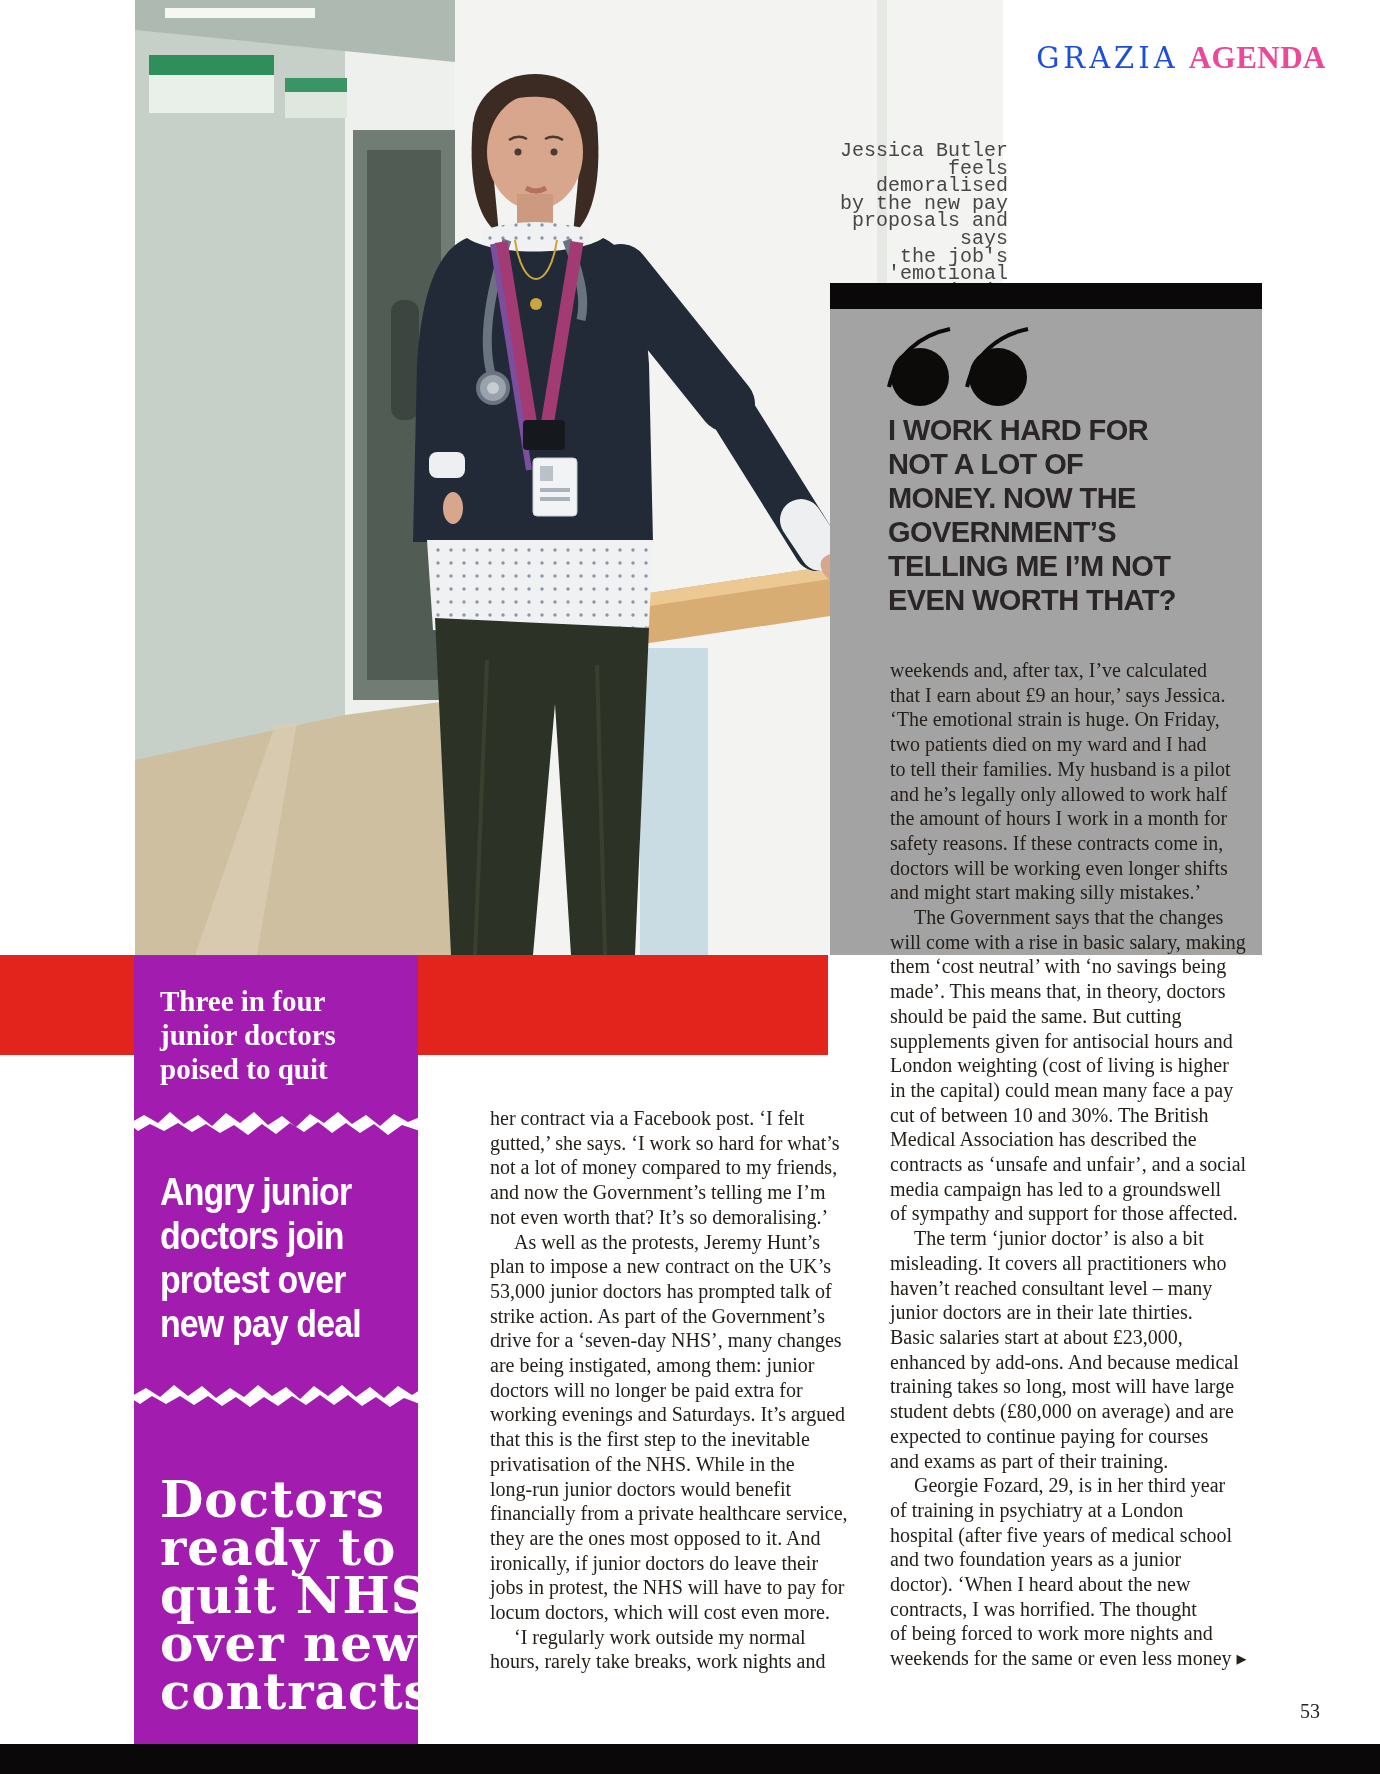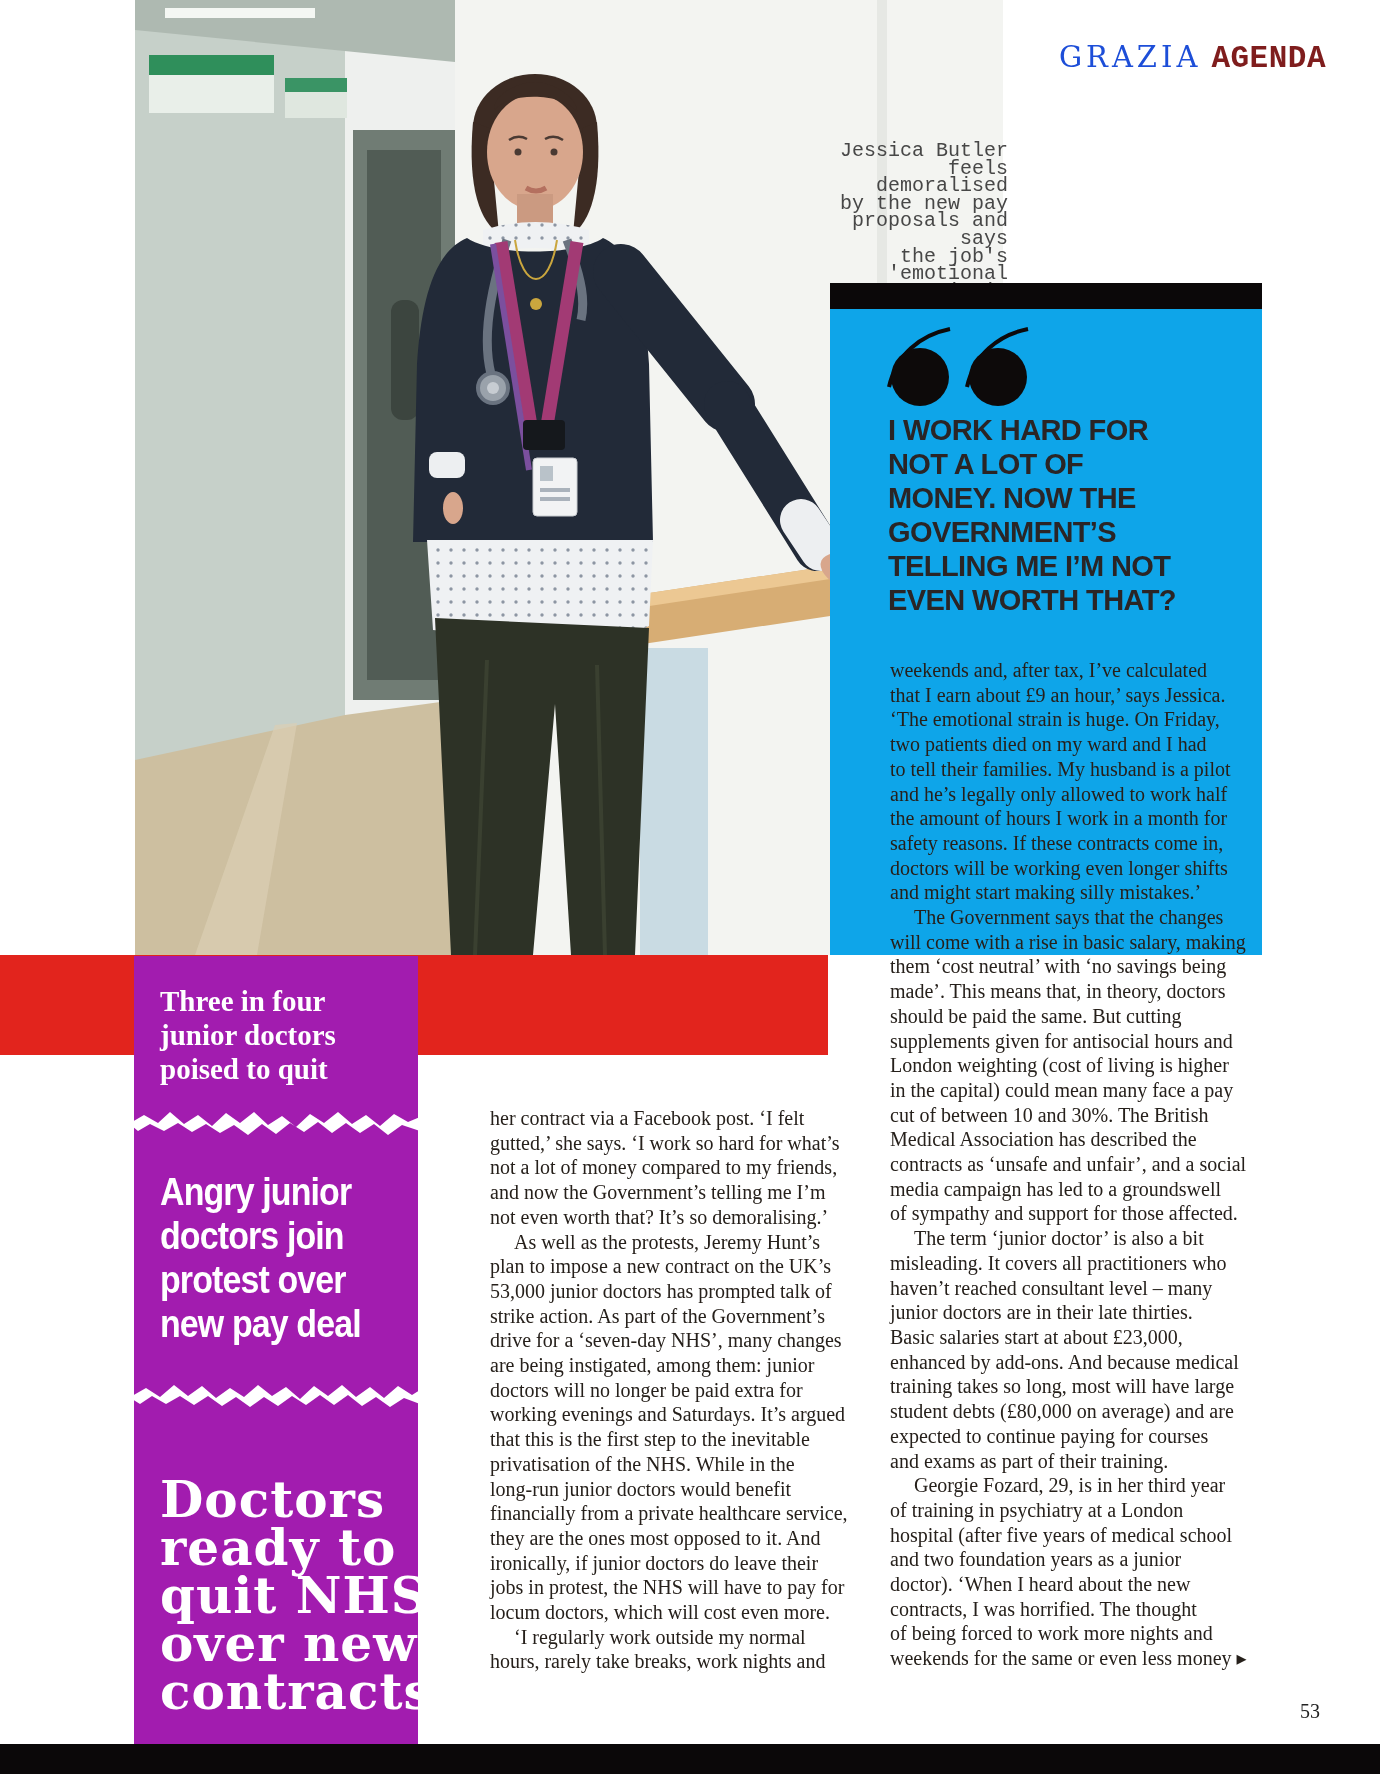--- a/index.html
+++ b/index.html
@@ -2,34 +2,34 @@
 <html><head>
 <meta charset="utf-8">
 <style>
   html,body{margin:0;padding:0;background:#ffffff;}
   .page{position:relative;width:1380px;height:1774px;background:#ffffff;overflow:hidden;
         font-family:"Liberation Serif",serif;}
 
   
   .masthead{position:absolute;top:40px;right:54px;display:flex;align-items:baseline;gap:10px;}
   .brand{font-family:"DejaVu Serif",serif;font-size:29px;letter-spacing:4px;color:#1d4ed8;}
-  .section{font-family:Liberation Mono, monospace;font-weight:bold;font-size:31px;
-           letter-spacing:.5px;color:#7f1d1d;}
+  .section{font-family:Liberation Serif, serif;font-weight:bold;font-size:31px;
+           letter-spacing:.5px;color:#ec4899;}
 
   
   .photo{position:absolute;left:135px;top:0;width:868px;height:955px;}
   .photo svg{display:block;}
 
   
   .caption{position:absolute;left:830px;top:142px;width:178px;
            font-family:Liberation Mono, monospace;font-size:20px;line-height:17.6px;
            color:#474747;white-space:pre-line;text-align:right;}
 
   
-  .quote-panel{position:absolute;left:830px;top:283px;width:432px;height:672px;background:#0ea5e9;}
+  .quote-panel{position:absolute;left:830px;top:283px;width:432px;height:672px;background:#a3a3a3;}
   .quote-bar{position:absolute;left:0;top:0;width:432px;height:26px;background:#0b0809;}
   .quote-icon{position:absolute;left:56px;top:44px;}
   .quote-text{position:absolute;left:58px;top:130px;width:345px;
               font-family:"Liberation Sans",sans-serif;font-weight:bold;font-size:29px;
               line-height:34px;letter-spacing:-0.6px;color:#2a2526;white-space:pre-line;}
 
   
   .col{position:absolute;width:372px;}
   .col p{margin:0;font-family:"Liberation Serif",serif;font-size:20px;line-height:24.7px;
          color:#26201b;white-space:pre-line;}

